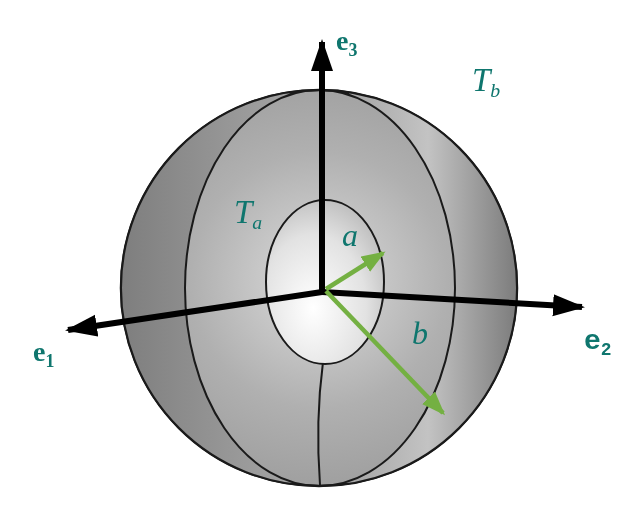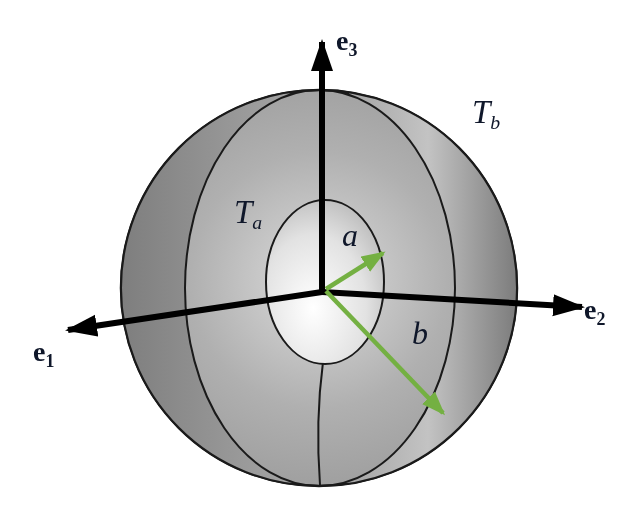--- a/index.html
+++ b/index.html
@@ -15,21 +15,21 @@
     overflow: hidden;
     font-family: "Liberation Serif", "DejaVu Serif", serif;
   }
   .figure-canvas svg {
     position: absolute;
     left: 0;
     top: 0;
   }
   .label {
     position: absolute;
-    color: #0f172a;
+    color: #0f766e;
     line-height: 1;
     white-space: nowrap;
     user-select: none;
   }
   .axis-label {
     font-weight: 700;
     font-size: 28px;
   }
   .axis-label sub {
     font-size: 0.64em;
@@ -102,29 +102,29 @@
     <line x1="322" y1="292" x2="68" y2="330" stroke-width="6" marker-end="url(#blackArrow)" stroke="#000000"></line>
 
     <line x1="326" y1="289" x2="383" y2="253" stroke-width="4.5" marker-end="url(#greenArrow)" stroke="#74b042"></line>
     <line x1="326" y1="291" x2="443" y2="413" stroke-width="4.5" marker-end="url(#greenArrow)" stroke="#74b042"></line>
   </svg>
 
   <div class="label axis-label" style="left:336px; top:27px;">
     <span>e</span><sub>3</sub>
   </div>
 
-  <div class="label axis-label" style="left:584px; top:296px;">
+  <div class="label axis-label" style="left:584px; top:328px;font-family:Liberation Mono, monospace;">
     <span>e</span><sub>2</sub>
   </div>
 
   <div class="label axis-label" style="left:33px; top:338px;">
     <span>e</span><sub>1</sub>
   </div>
 
-  <div class="label temp-label" style="left:472px; top:96px;">
+  <div class="label temp-label" style="left:472px; top:64px;">
     <span>T</span><sub>b</sub>
   </div>
 
   <div class="label temp-label" style="left:234px; top:196px;">
     <span>T</span><sub>a</sub>
   </div>
 
   <div class="label radius-label" style="left:342px; top:219px;">a</div>
 
   <div class="label radius-label" style="left:412px; top:317px;">b</div>

